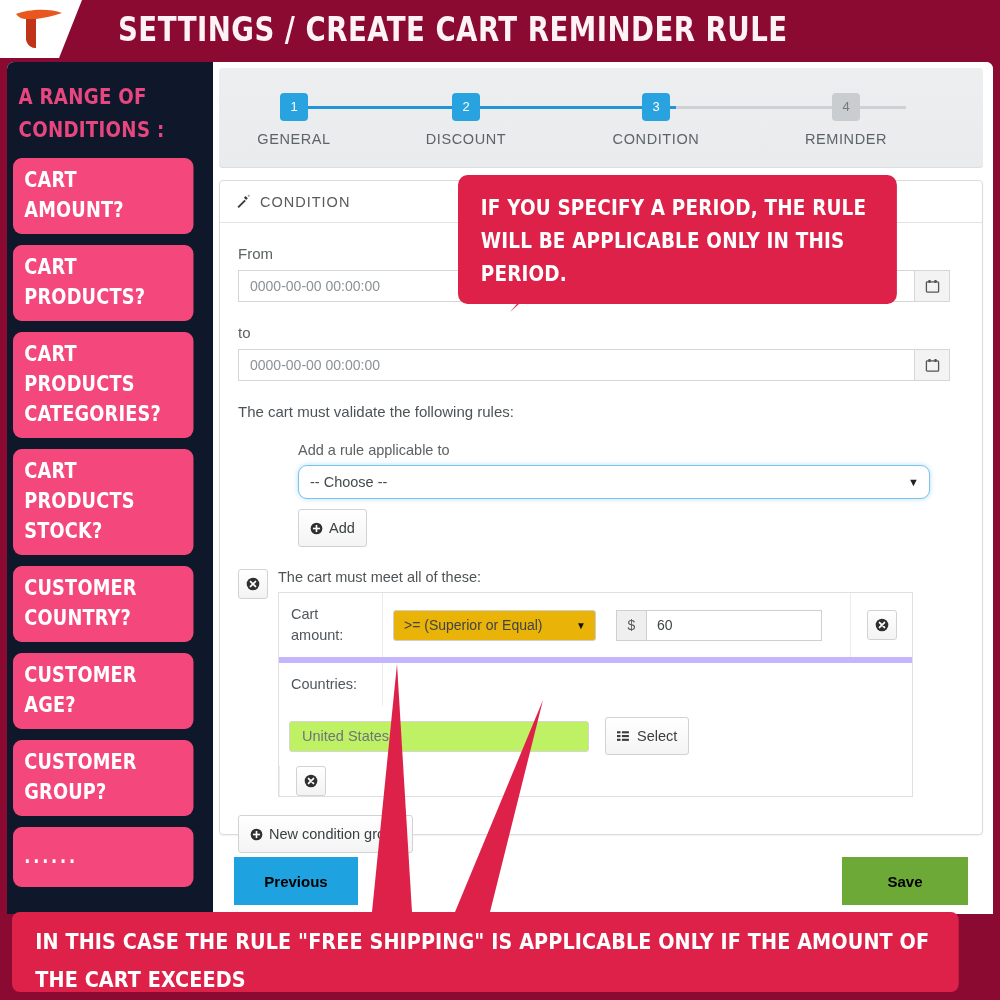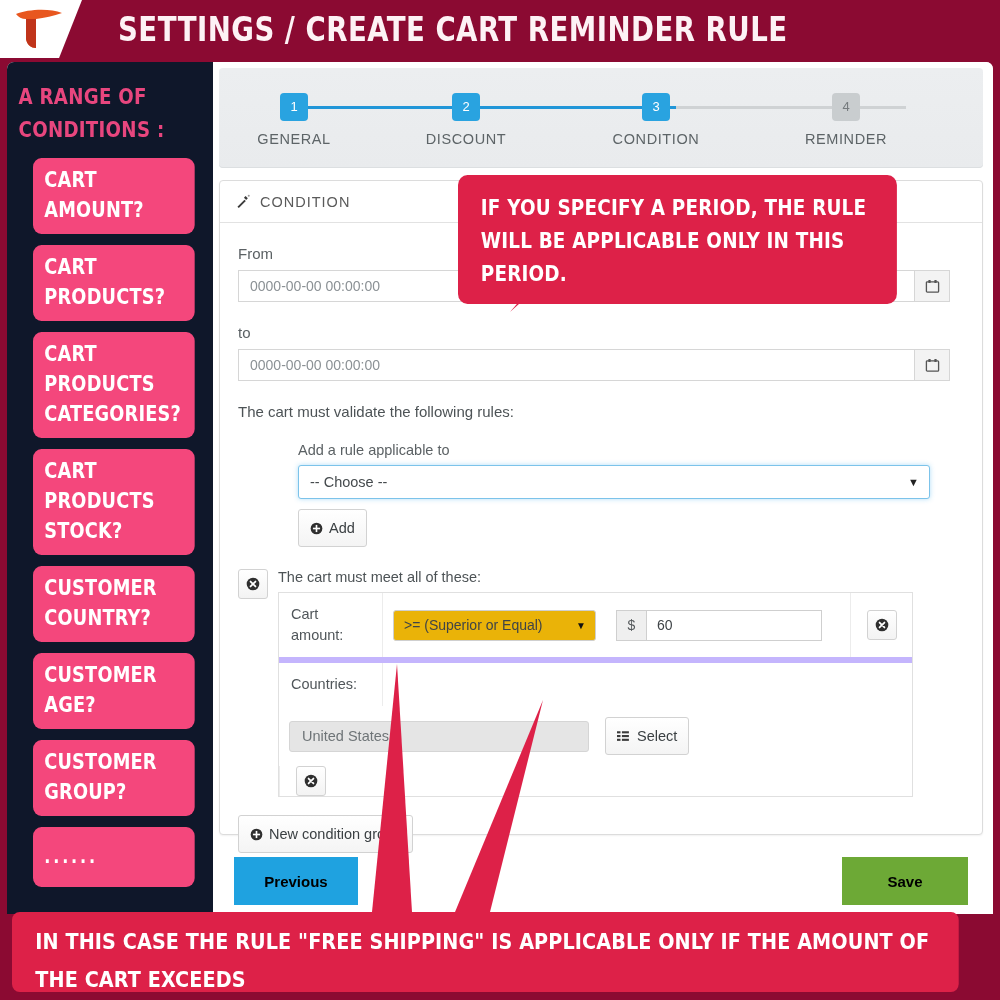--- a/index.html
+++ b/index.html
@@ -59,21 +59,21 @@
     color: #e8467e;
     font-family: "DejaVu Sans Condensed", "Liberation Sans Narrow", "Liberation Sans", sans-serif;
     font-weight: bold;
     font-size: 22px;
     line-height: 33px;
     letter-spacing: 0.3px;
     padding-left: 6px;
     transform: scaleX(0.92);
     transform-origin: left center;
   }
-  .sidebar-list { margin-top: 12px; margin-left: 20px; }
+  .sidebar-list { margin-top: 12px; }
   .chip {
     background: #f4477c;
     color: #ffffff;
     border-radius: 9px;
     margin-bottom: 11px;
     padding: 7px 12px 9px 12px;
     font-family: "DejaVu Sans Condensed", "Liberation Sans Narrow", "Liberation Sans", sans-serif;
     font-weight: bold;
     font-size: 21px;
     line-height: 30px;
@@ -167,21 +167,21 @@
 
   .rules-note { font-size: 15px; color: #4d5356; margin: 6px 0 22px 0; }
 
   .indent { padding-left: 60px; }
   .sub-label { font-size: 14.5px; color: #5b6164; margin-bottom: 7px; }
 
   .select-box {
     position: relative;
     width: 632px; height: 34px;
     border: 1px solid #7cc3ea;
-    border-radius: 3px;
+    border-radius: 9px;
     background: #fff;
     box-shadow: 0 0 5px rgba(80,180,240,0.45);
     display: flex; align-items: center;
     padding: 8px 11px;
     font-size: 14.5px; color: #454a4d;
     cursor: pointer;
   }
   .select-box .caret {
     position: absolute; right: 10px; top: 50%; transform: translateY(-50%);
     font-size: 11px; color: #222;
@@ -242,21 +242,21 @@
     font-size: 14px; color: #55595c;
   }
   .money input, .money .val {
     width: 176px; height: 31px; border: 1px solid #cfcfcf;
     background: #fff; font-size: 14px; color: #3f4447;
     padding: 0 10px; line-height: 29px;
     font-family: "Liberation Sans", sans-serif;
   }
   .country-field {
     width: 300px; height: 31px;
-    background: #e5e5e5; border: 1px solid #d5d5d5; border-radius: 3px;
+    background: #bef264; border: 1px solid #d5d5d5; border-radius: 3px;
     font-size: 14.5px; color: #6e7477;
     padding: 0 12px; line-height: 29px;
   }
   .btn-select { margin-left: 16px; }
 
   .newgroup { margin-top: 18px; }
 
   
   .footer-btns {
     position: absolute; left: 212px; top: 857px; width: 770px; height: 50px;

